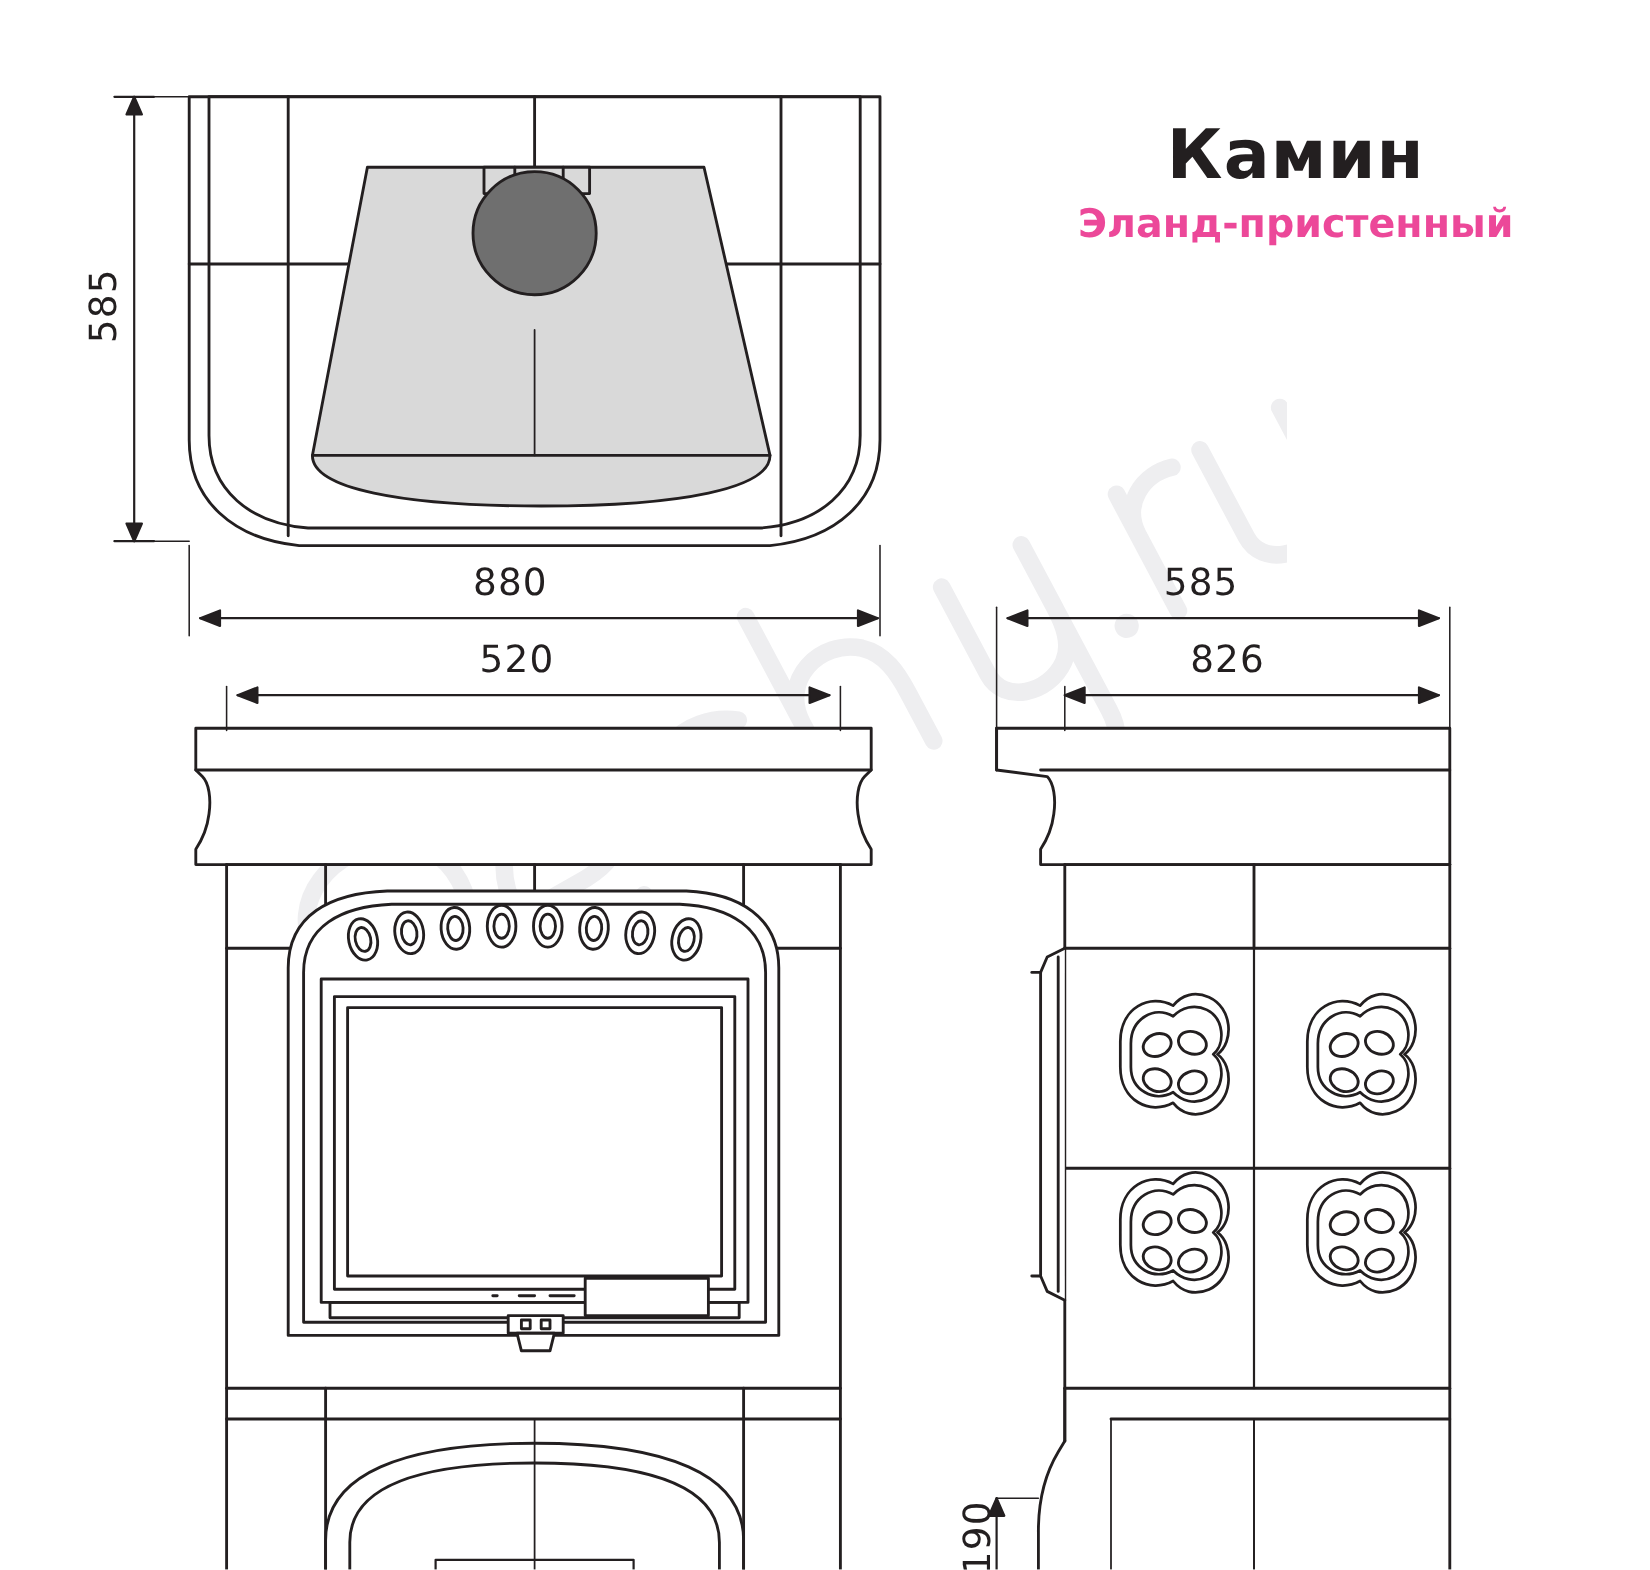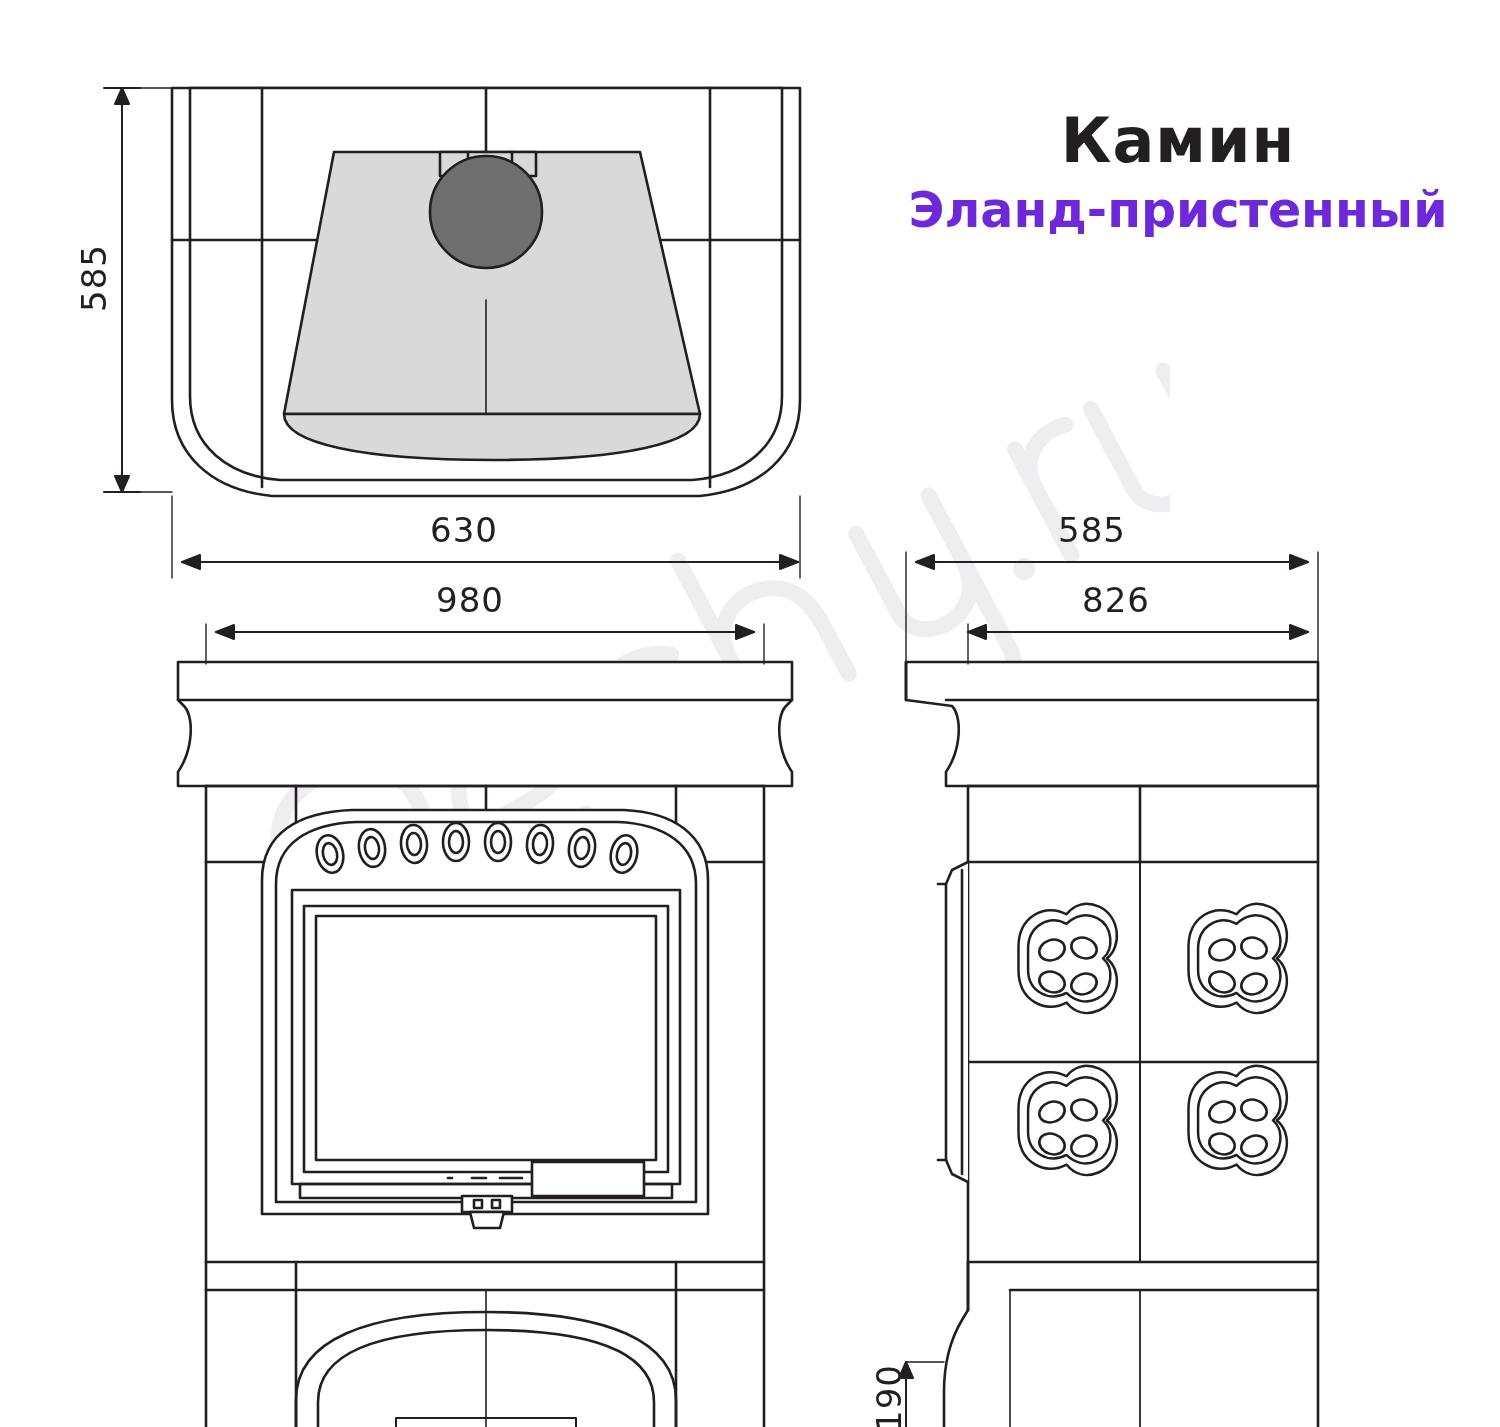--- a/index.html
+++ b/index.html
@@ -35,23 +35,23 @@
   .title-main {
     font-family: "DejaVu Sans", sans-serif;
     font-size: 62px;
     font-weight: bold;
     color: #231f20;
     letter-spacing: 1px;
     line-height: 1.05;
   }
   .title-sub {
     font-family: "DejaVu Sans", sans-serif;
-    font-size: 49px;
+    font-size: 36px;
     font-weight: bold;
-    color: #6d28d9;
+    color: #ec4899;
     margin-top: 12px;
     letter-spacing: 0px;
     line-height: 1.05;
   }
   .dim-label {
     position: absolute;
     font-family: "DejaVu Sans", sans-serif;
     font-size: 34px;
     color: #231f20;
     letter-spacing: 1px;
@@ -290,23 +290,23 @@
     </g>
   </svg>
 
   <div class="title-block">
     <div class="title-main">Камин</div>
     <div class="title-sub">Эланд-пристенный</div>
   </div>
 
   <div class="dim-label dim-vert" style="left: 34px; top: 258px; width: 120px; text-align: center;">585</div>
 
-  <div class="dim-label" style="left: 430px; top: 510px;">630</div>
-
-  <div class="dim-label" style="left: 436px; top: 580px;">980</div>
+  <div class="dim-label" style="left: 430px; top: 510px;">880</div>
+
+  <div class="dim-label" style="left: 436px; top: 580px;">520</div>
 
   <div class="dim-label" style="left: 1058px; top: 510px;">585</div>
 
   <div class="dim-label" style="left: 1082px; top: 580px;">826</div>
 
   <div class="dim-label dim-vert" style="left: 834px; top: 1378px; width: 110px; text-align: center;">190</div>
 
 </div>
 
 </body></html>

